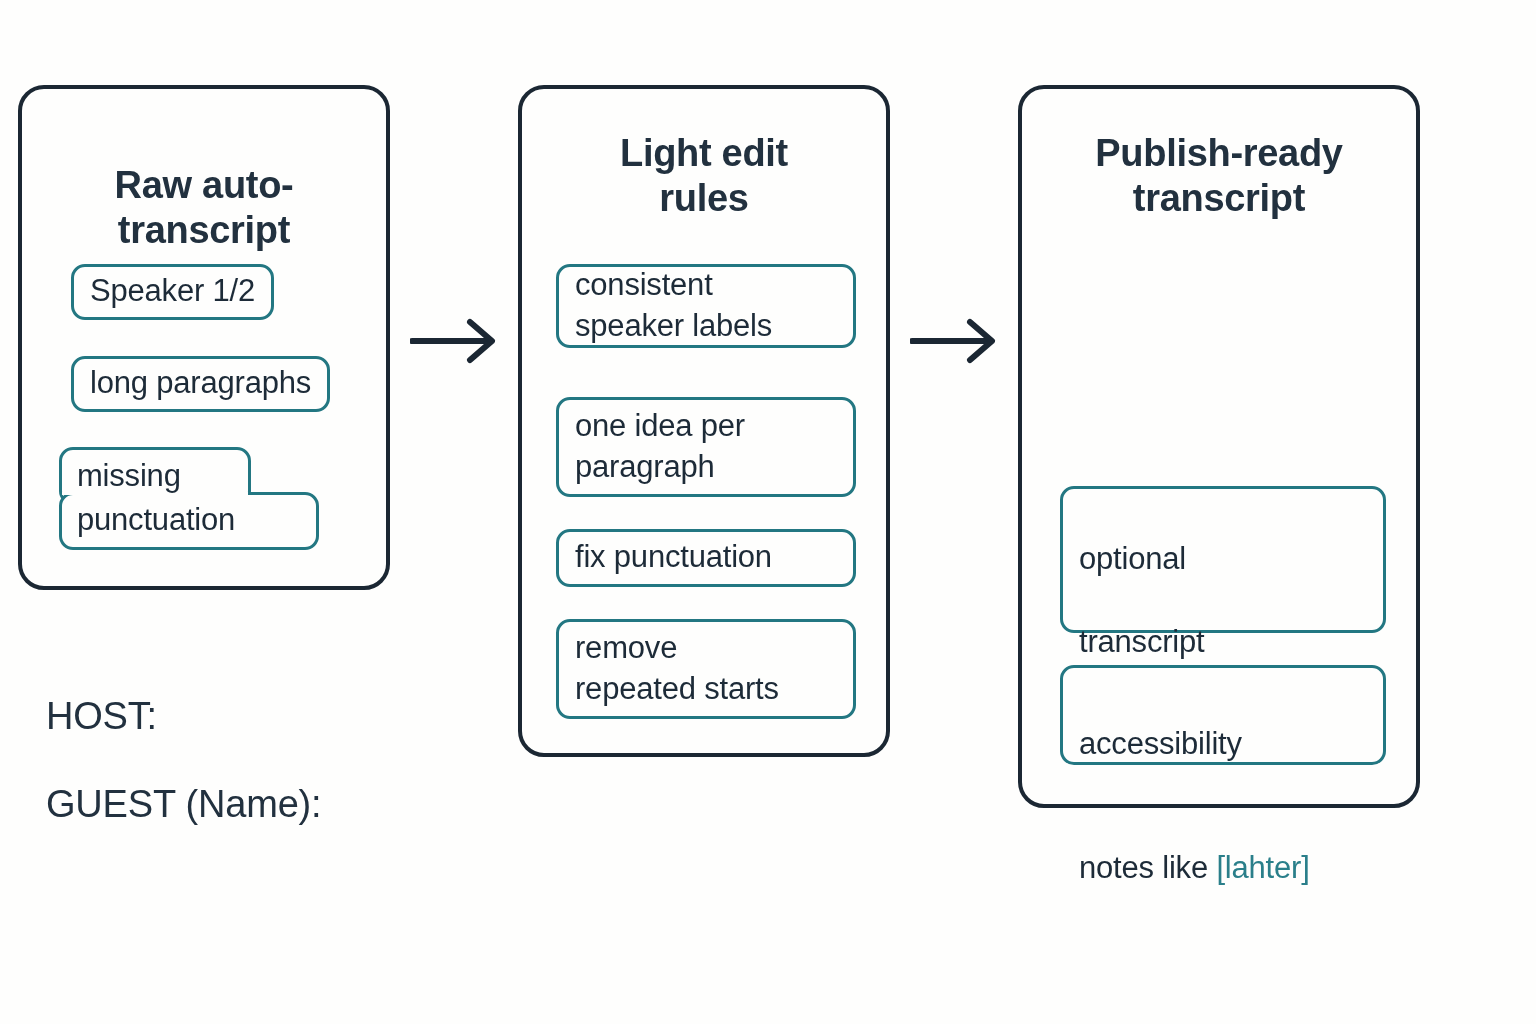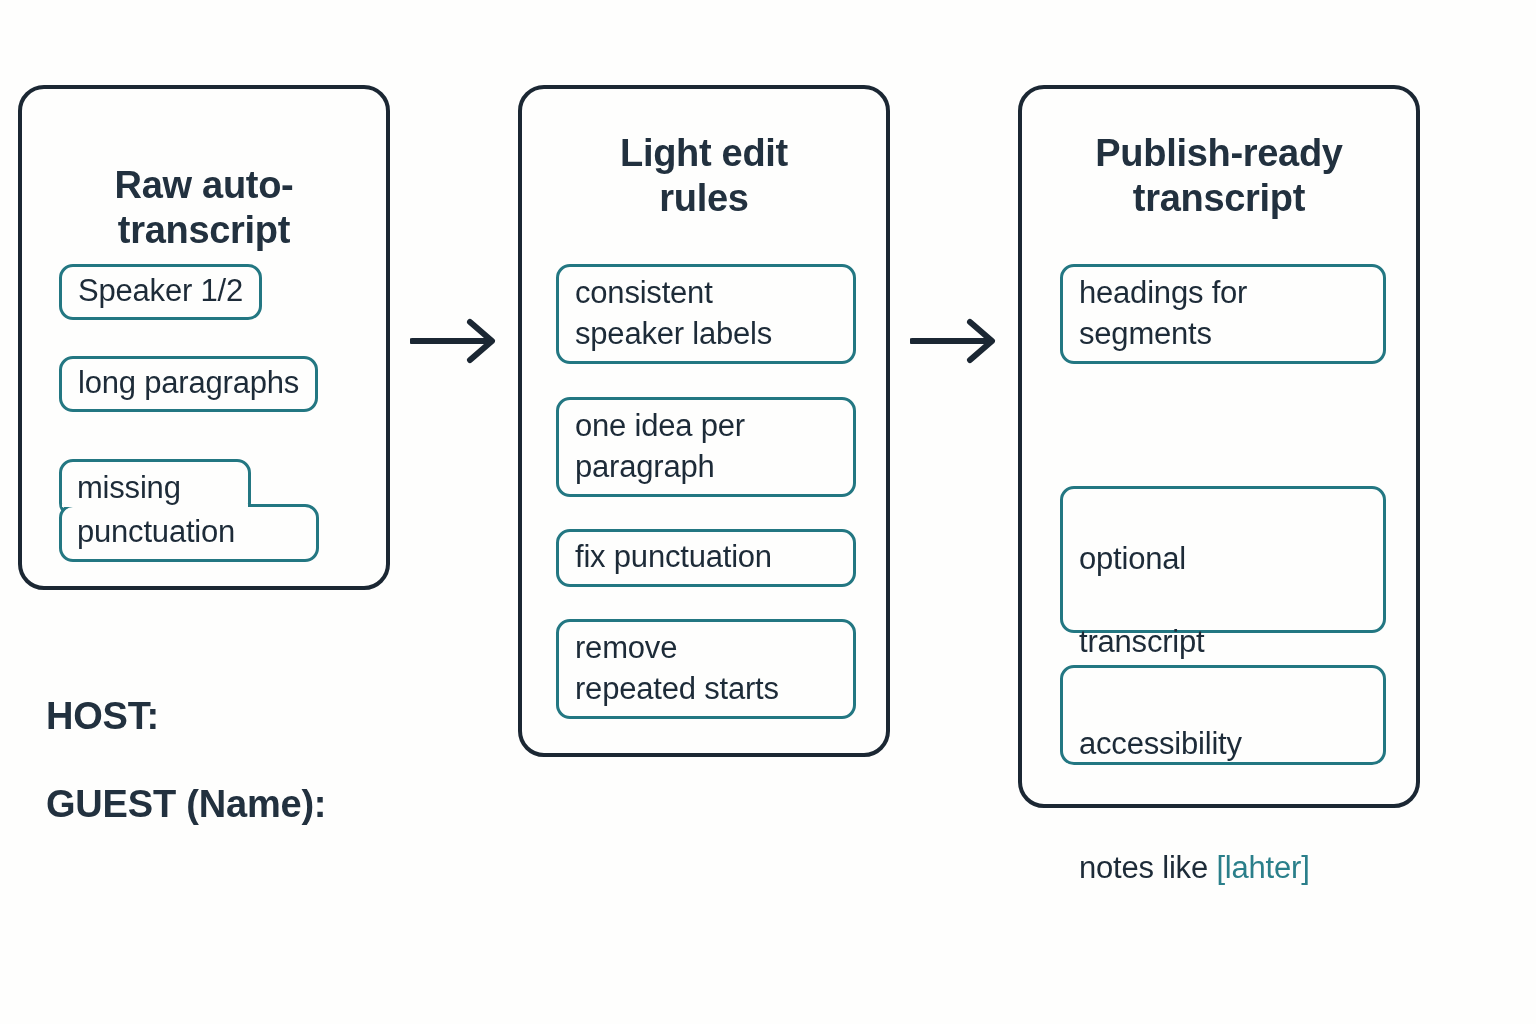--- a/index.html
+++ b/index.html
@@ -46,21 +46,21 @@
     border-radius: 14px;
     color: #1d2b38;
     font-size: 31px;
     line-height: 1.33;
     letter-spacing: -0.2px;
     display: flex;
     align-items: center;
     padding: 8px 16px 10px 16px;
     white-space: pre-line;
   }
-  .pill.shrink { width: auto; }
+  .pill.shrink { width: auto; margin-left: 12px; }
 
   .teal-text { color: #2a7f8a; }
 
   
   .ragged {
     position: absolute;
   }
   .ragged .rr {
     position: absolute;
     box-sizing: border-box;
@@ -82,41 +82,41 @@
   }
 
   
   .arrow {
     position: absolute;
   }
 
   
   .speaker-label {
     position: absolute;
-    font-weight: bold;
+    font-weight: normal;
     font-size: 38px;
     color: #22313f;
     letter-spacing: -0.2px;
     white-space: nowrap;
   }
 </style>
 </head>
 <body>
 
 <div id="canvas">
 
   <div class="card" style="left:18px; top:85px; width:372px; height:505px;">
     <div class="card-title" style="top:42px;margin-top:32px;">Raw auto-
 transcript</div>
 
     <div class="pill shrink" style="left:37px; top:175px; height:56px;">Speaker 1/2</div>
 
     <div class="pill shrink" style="left:37px; top:267px; height:56px;">long paragraphs</div>
 
-    <div class="ragged" style="left:37px; top:370px; width:260px; height:103px;padding-left:44px;">
+    <div class="ragged" style="left:37px; top:358px; width:260px; height:103px;padding-left:44px;">
 
       <div class="rr" style="left:0px; top:0px; width:192px; height:58px;"></div>
 
       <div class="rr" style="left:0px; top:45px; width:260px; height:58px;"></div>
 
       <div class="seam" style="left:3px; top:45px; width:186px; height:3px;"></div>
       <div class="rtext" style="left:18px; top:7px;">missing</div>
       <div class="rtext" style="left:18px; top:51px;">punctuation</div>
     </div>
   </div>
@@ -125,21 +125,21 @@
     <svg width="92" height="50" viewBox="0 0 92 50">
       <path d="M2 25 H80" stroke="#1b2733" stroke-width="6" stroke-linecap="round" fill="none"></path>
       <path d="M60 6 L82 25 L60 44" stroke="#1b2733" stroke-width="6" stroke-linecap="round" stroke-linejoin="round" fill="none"></path>
     </svg>
   </div>
 
   <div class="card" style="left:518px; top:85px; width:372px; height:672px;">
     <div class="card-title" style="top:42px;">Light edit
 rules</div>
 
-    <div class="pill" style="left:34px; top:175px; width:300px; height:100px;">consistent
+    <div class="pill" style="left:34px; top:175px; width:300px; height:84px;">consistent
 speaker labels</div>
 
     <div class="pill" style="left:34px; top:308px; width:300px; height:100px;">one idea per
 paragraph</div>
 
     <div class="pill" style="left:34px; top:440px; width:300px; height:58px;">fix punctuation</div>
 
     <div class="pill" style="left:34px; top:530px; width:300px; height:100px;">remove
 repeated starts</div>
   </div>
@@ -148,22 +148,20 @@
     <svg width="92" height="50" viewBox="0 0 92 50">
       <path d="M2 25 H80" stroke="#1b2733" stroke-width="6" stroke-linecap="round" fill="none"></path>
       <path d="M60 6 L82 25 L60 44" stroke="#1b2733" stroke-width="6" stroke-linecap="round" stroke-linejoin="round" fill="none"></path>
     </svg>
   </div>
 
   <div class="card" style="left:1018px; top:85px; width:402px; height:723px;">
     <div class="card-title" style="top:42px;">Publish-ready
 transcript</div>
 
-    <div class="pill" style="left:38px; top:175px; width:326px; height:100px;">headings for
-segments</div>
 
 
     <div class="pill" style="left:38px; top:397px; width:326px; height:147px; display:block; ">
       <div>optional</div>
       <div>transcript</div>
       <div class="teal-text">[00:12:34]</div>
     </div>
 
     <div class="pill" style="left:38px; top:576px; width:326px; height:100px; display:block; padding-top:14px;">
       <div>accessibility</div>

